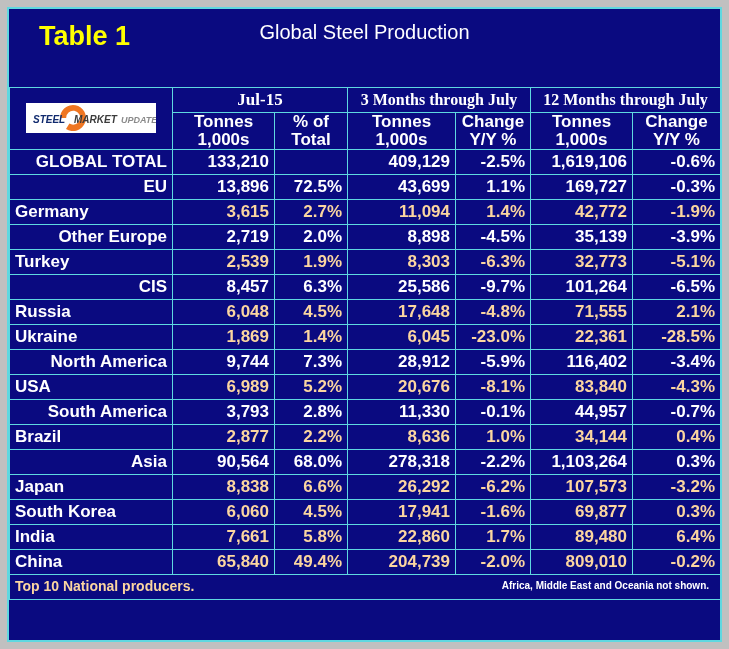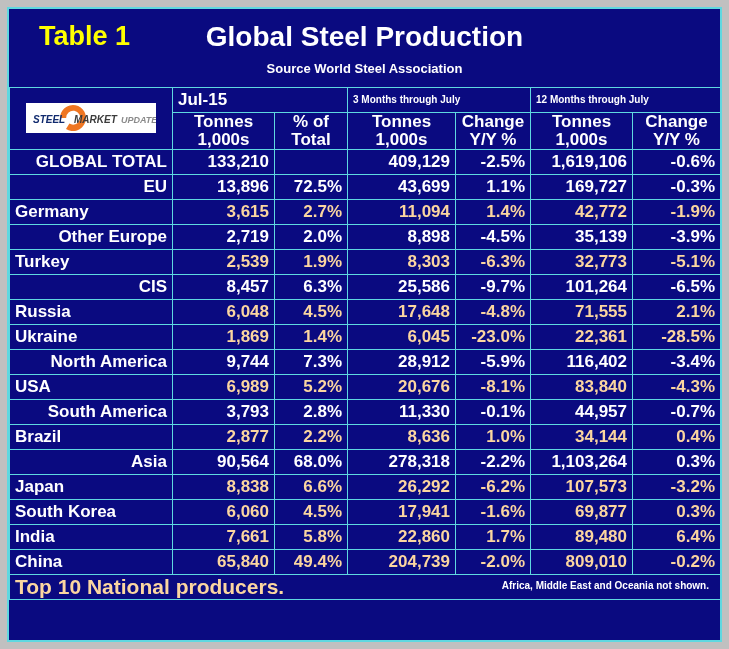--- a/index.html
+++ b/index.html
@@ -49,22 +49,22 @@
     letter-spacing: 0px;
     white-space: nowrap;
   }
   #main-title {
     position: absolute;
     left: 0;
     right: 0;
     top: 12px;
     text-align: center;
     color: #ffffff;
-    font-size: 28px;
-    font-weight: bold;
+    font-size: 20px;
+    font-weight: normal;
     white-space: nowrap;
   }
   #source-line {
     position: absolute;
     left: 0;
     right: 0;
     top: 52px;
     text-align: center;
     color: #ffffff;
     font-size: 13px;
@@ -94,26 +94,28 @@
   }
 
   
   td.h-logo {
     border-left: 0;
     padding: 0;
     text-align: center;
     font-style: italic;
   }
   td.h-top {
+    text-align: center;
     font-size: 21px;
     font-weight: bold;
     height: 48px;
+    font-family: Liberation Serif, serif;
   }
   td.h-top.small {
-    font-size: 10px;
+    font-size: 16px;
     line-height: 1.12;
   }
   td.h-sub {
     text-align: center;
     font-size: 16px;
     font-weight: bold;
     height: 46px;
     line-height: 1.12;
   }
 
@@ -154,42 +156,41 @@
     padding: 0 10px;
   }
   .footer-inner {
     display: flex;
     align-items: center;
     justify-content: space-between;
     width: 100%;
   }
   .foot-left {
     color: #fbd6a0;
-    font-size: 21px;
+    font-size: 14px;
     font-weight: bold;
     white-space: nowrap;
   }
   .foot-right {
     color: #ffffff;
     font-size: 10px;
     font-weight: bold;
     white-space: nowrap;
     padding-right: 6px;
   }
 </style>
 </head>
 <body>
 
 <div id="slide">
   <div id="panel">
 
     <div id="titleblock">
       <div id="table-label">Table 1</div>
       <div id="main-title">Global Steel Production</div>
-      <div id="source-line">Source World Steel Association</div>
     </div>
 
     <table class="grid">
       <colgroup>
         <col style="width:163px">
         <col style="width:102px">
         <col style="width:73px">
         <col style="width:108px">
         <col style="width:75px">
         <col style="width:102px">

